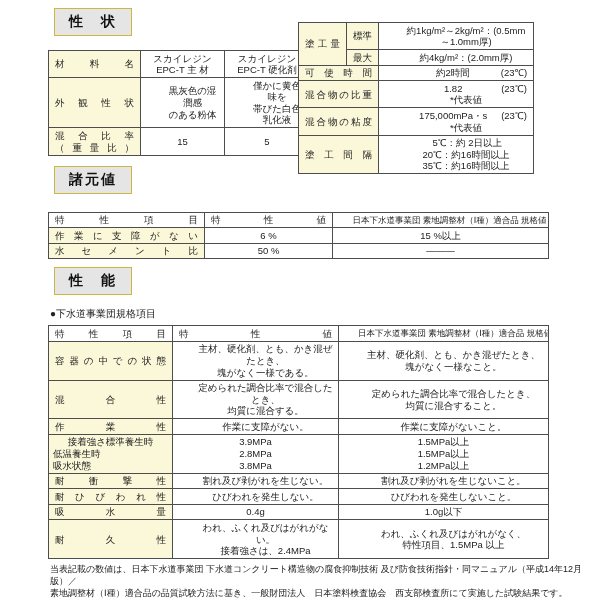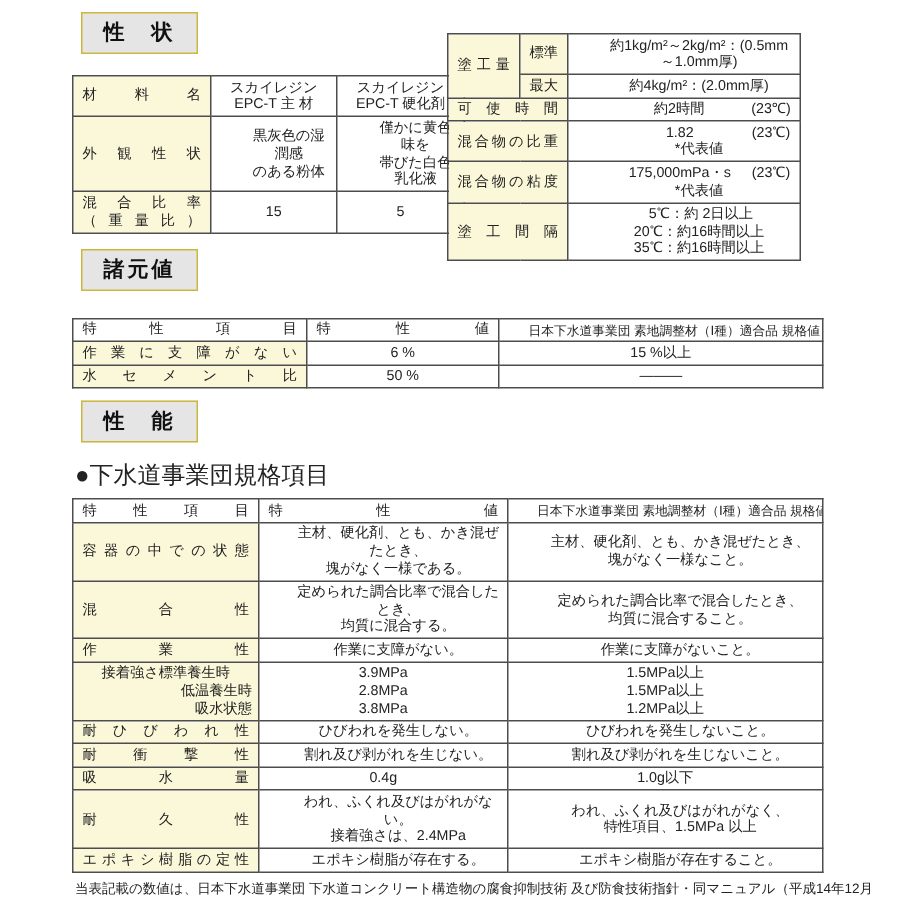--- a/index.html
+++ b/index.html
@@ -5,41 +5,41 @@
   * { margin:0; padding:0; box-sizing:border-box; }
   html,body { background:#ffffff; }
   body { width:600px; height:600px; font-family:"Liberation Sans", sans-serif; color:#222; }
   .page { position:relative; width:600px; height:600px; padding:8px 8px 0 48px; overflow:hidden; background:#fff; }
 
   .sec-header {
     display:inline-block; background:#e5e5e5; border:1px solid #cdb83f;
     color:#111; font-weight:bold; font-size:14px; letter-spacing:2px;
     padding:4px 14px; margin:0 0 10px 6px;
   }
-  .subtitle { font-size:16px; color:#222; margin:2px 0 4px 2px; }
+  .subtitle { font-size:10px; color:#222; margin:2px 0 4px 2px; }
   .note { font-size:9px; color:#222; line-height:1.35; margin:4px 0 6px 2px; white-space:pre-line; }
 
   table { border-collapse:collapse; table-layout:fixed; font-size:9.5px; line-height:1.22; color:#222; }
   td { border:1px solid #4d4d4d; padding:1.5px 4px; vertical-align:middle; overflow:hidden; }
   .lbl { background:#fbf8d9; }
   .jt { text-align:justify; text-align-last:justify; padding-left:6px; padding-right:6px; }
   .tc { text-align:center; }
   .tl { text-align:center; padding-left:24px; }
   .pre { white-space:pre-line; }
   .small-hdr { font-size:8.5px; white-space:nowrap; text-align:center; padding-left:19px; padding-right:1px; }
 
   .mat { margin-top:4px; width:245px; }
   .app { position:absolute; top:22px; left:298px; width:236px; }
   .vm { display:inline-block; min-width:96px; }
 
   .specs { margin-top:8px; width:500px; }
   .perf { width:500px; }
 
   .adh-line1 { display:flex; justify-content:center; }
-  .adh-rest { text-align:right; }
+  .adh-rest { text-align:left; }
 
   .mt10 { margin-top:10px; }
   .mt8 { margin-top:8px; }
 </style>
 </head>
 <body>
 
 <div class="page">
 
   <div class="sec-header">性　状</div>
@@ -167,46 +167,41 @@
         <div>2.8MPa</div>
         <div>3.8MPa</div>
       </td>
       <td class="tc">
         <div>1.5MPa以上</div>
         <div>1.5MPa以上</div>
         <div>1.2MPa以上</div>
       </td>
     </tr>
     <tr>
+      <td class="lbl jt">耐衝撃性</td>
+      <td class="tl">割れ及び剥がれを生じない。</td>
+      <td class="tl">割れ及び剥がれを生じないこと。</td>
+    </tr>
+    <tr>
       <td class="lbl jt">耐ひびわれ性</td>
       <td class="tl">ひびわれを発生しない。</td>
       <td class="tl">ひびわれを発生しないこと。</td>
-    </tr>
-    <tr>
-      <td class="lbl jt">耐衝撃性</td>
-      <td class="tl">割れ及び剥がれを生じない。</td>
-      <td class="tl">割れ及び剥がれを生じないこと。</td>
     </tr>
     <tr>
       <td class="lbl jt">吸水量</td>
       <td class="tc">0.4g</td>
       <td class="tc">1.0g以下</td>
     </tr>
     <tr>
       <td class="lbl jt">耐久性</td>
       <td class="tl pre">われ、ふくれ及びはがれがない。
 接着強さは、2.4MPa</td>
       <td class="tl pre">われ、ふくれ及びはがれがなく、
 特性項目、1.5MPa 以上</td>
     </tr>
-    <tr>
-      <td class="lbl jt">エポキシ樹脂の定性</td>
-      <td class="tl">エポキシ樹脂が存在する。</td>
-      <td class="tl">エポキシ樹脂が存在すること。</td>
-    </tr>
   </tbody>
     </table>
 
   <div class="note">当表記載の数値は、日本下水道事業団 下水道コンクリート構造物の腐食抑制技術 及び防食技術指針・同マニュアル（平成14年12月版）／
 素地調整材（Ⅰ種）適合品の品質試験方法に基き、一般財団法人　日本塗料検査協会　西支部検査所にて実施した試験結果です。</div>
 
   
 
   
 

